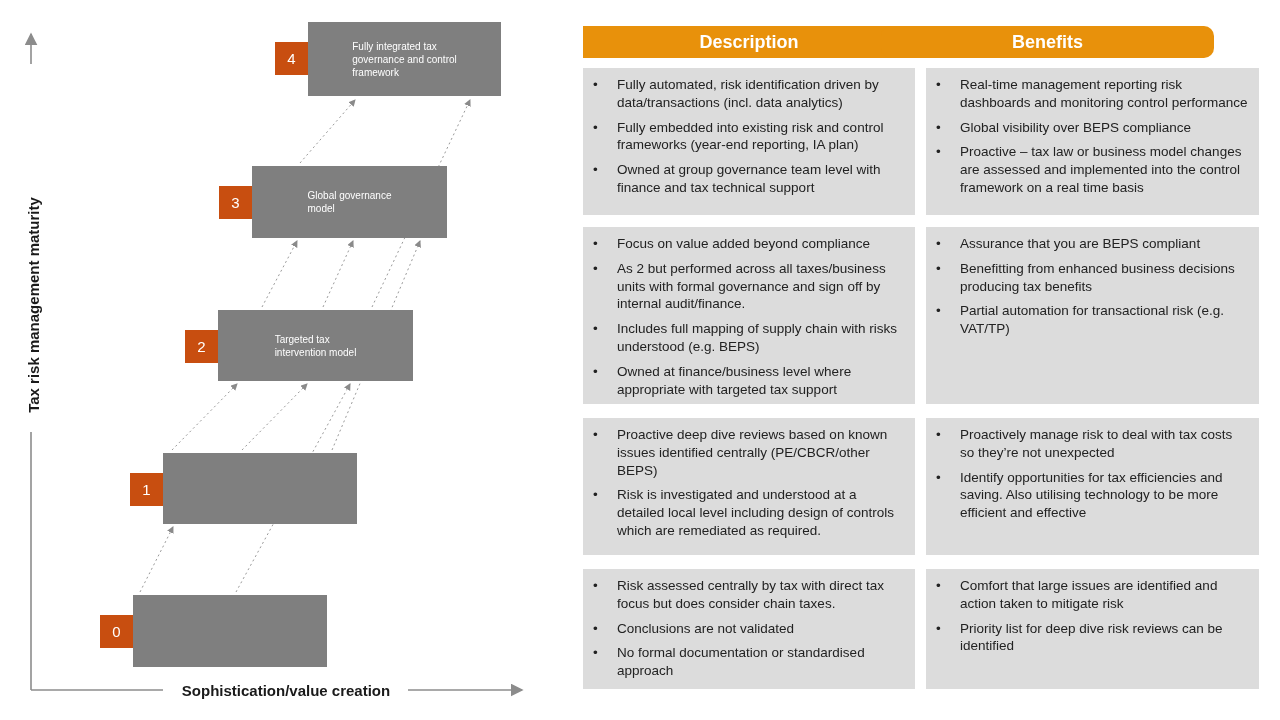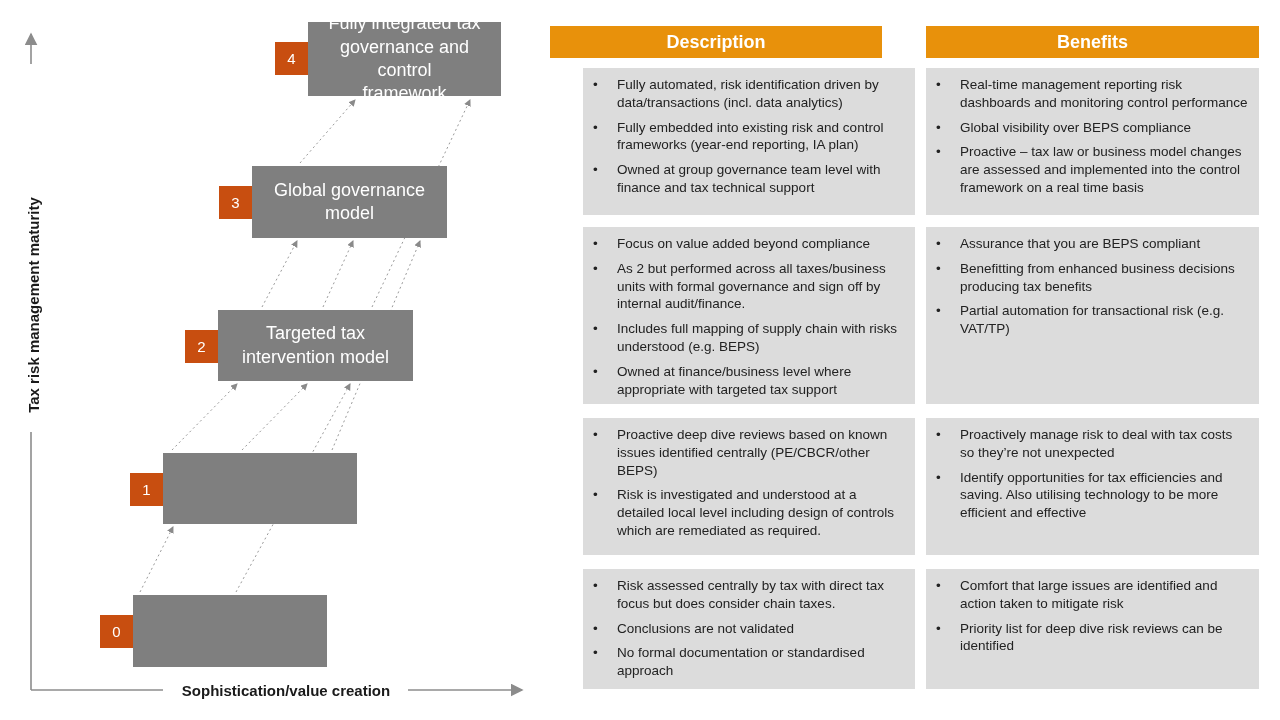--- a/index.html
+++ b/index.html
@@ -8,34 +8,34 @@
 
   
   .diagram{position:absolute;left:0;top:0;width:560px;height:720px;}
   .diagram svg{position:absolute;left:0;top:0;pointer-events:none;}
 
   .axis-label{position:absolute;font-weight:bold;font-size:15px;color:#1a1a1a;white-space:nowrap;background:#fff;padding:0 6px;}
   .y-label{left:33px;top:305px;transform:translate(-50%,-50%) rotate(-90deg);}
   .x-label{left:286px;top:690px;transform:translate(-50%,-50%);}
 
   .level{position:absolute;background:#7f7f7f;color:#fff;display:flex;align-items:center;justify-content:center;}
-  .level-label{white-space:pre-line;text-align:center;font-size:18px;line-height:1.3;padding:2px 6px;}
+  .level-label{white-space:pre-line;text-align:left;font-size:10px;line-height:1.3;padding:2px 6px;}
   .badge{position:absolute;left:-33px;top:20px;width:33px;height:33px;background:#c84e10;color:#fff;
          display:flex;align-items:center;justify-content:center;font-size:15px;}
   .lv0{left:133px;top:595px;width:194px;height:72px;}
   .lv1{left:163px;top:453px;width:194px;height:71px;}
   .lv2{left:218px;top:310px;width:195px;height:71px;}
   .lv3{left:252px;top:166px;width:195px;height:72px;}
   .lv4{left:308px;top:22px;width:193px;height:74px;}
 
   
   .col-header{position:absolute;top:26px;height:32px;background:#e8910b;color:#fff;
               font-weight:bold;font-size:18px;display:flex;align-items:center;justify-content:center;}
-  .h-desc{left:550px;width:332px;}
-  .h-ben{left:926px;width:333px;}
+  .h-desc{left:583px;width:332px;}
+  .h-ben{left:881px;width:333px;border-radius:10px;}
 
   .cell{position:absolute;background:#dcdcdc;color:#222;font-size:13.5px;line-height:1.32;
         padding:8px 10px 6px 10px;box-sizing:border-box;overflow:hidden;}
   .c-desc{left:583px;width:332px;}
   .c-ben{left:926px;width:333px;}
   .r1{top:68px;height:147px;}
   .r2{top:227px;height:177px;}
   .r3{top:418px;height:137px;}
   .r4{top:569px;height:120px;}
 

